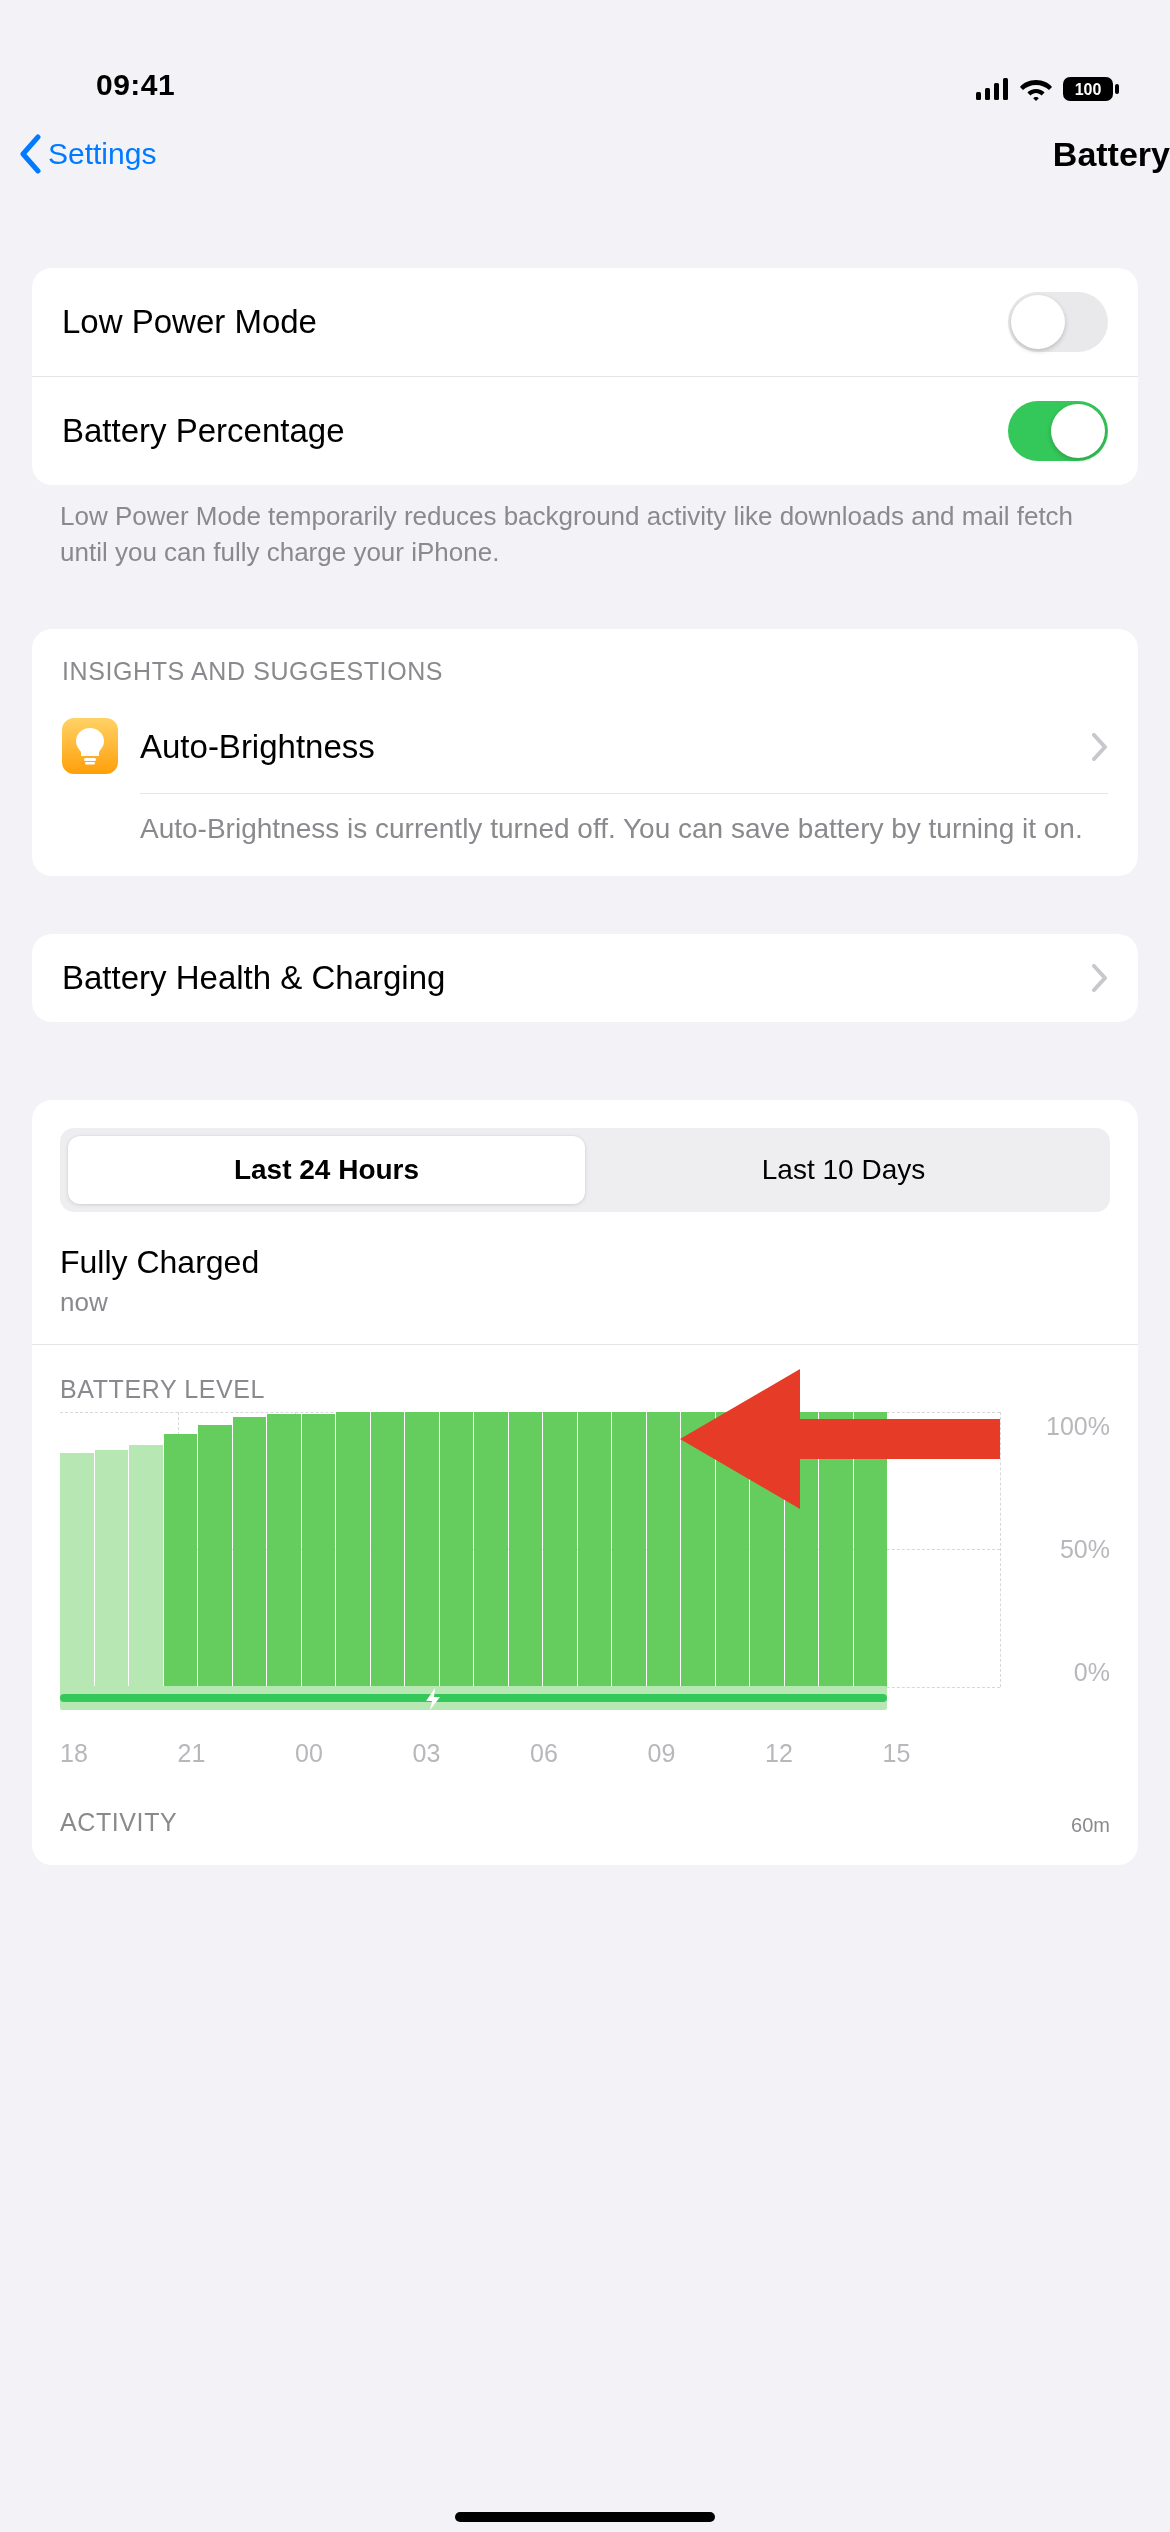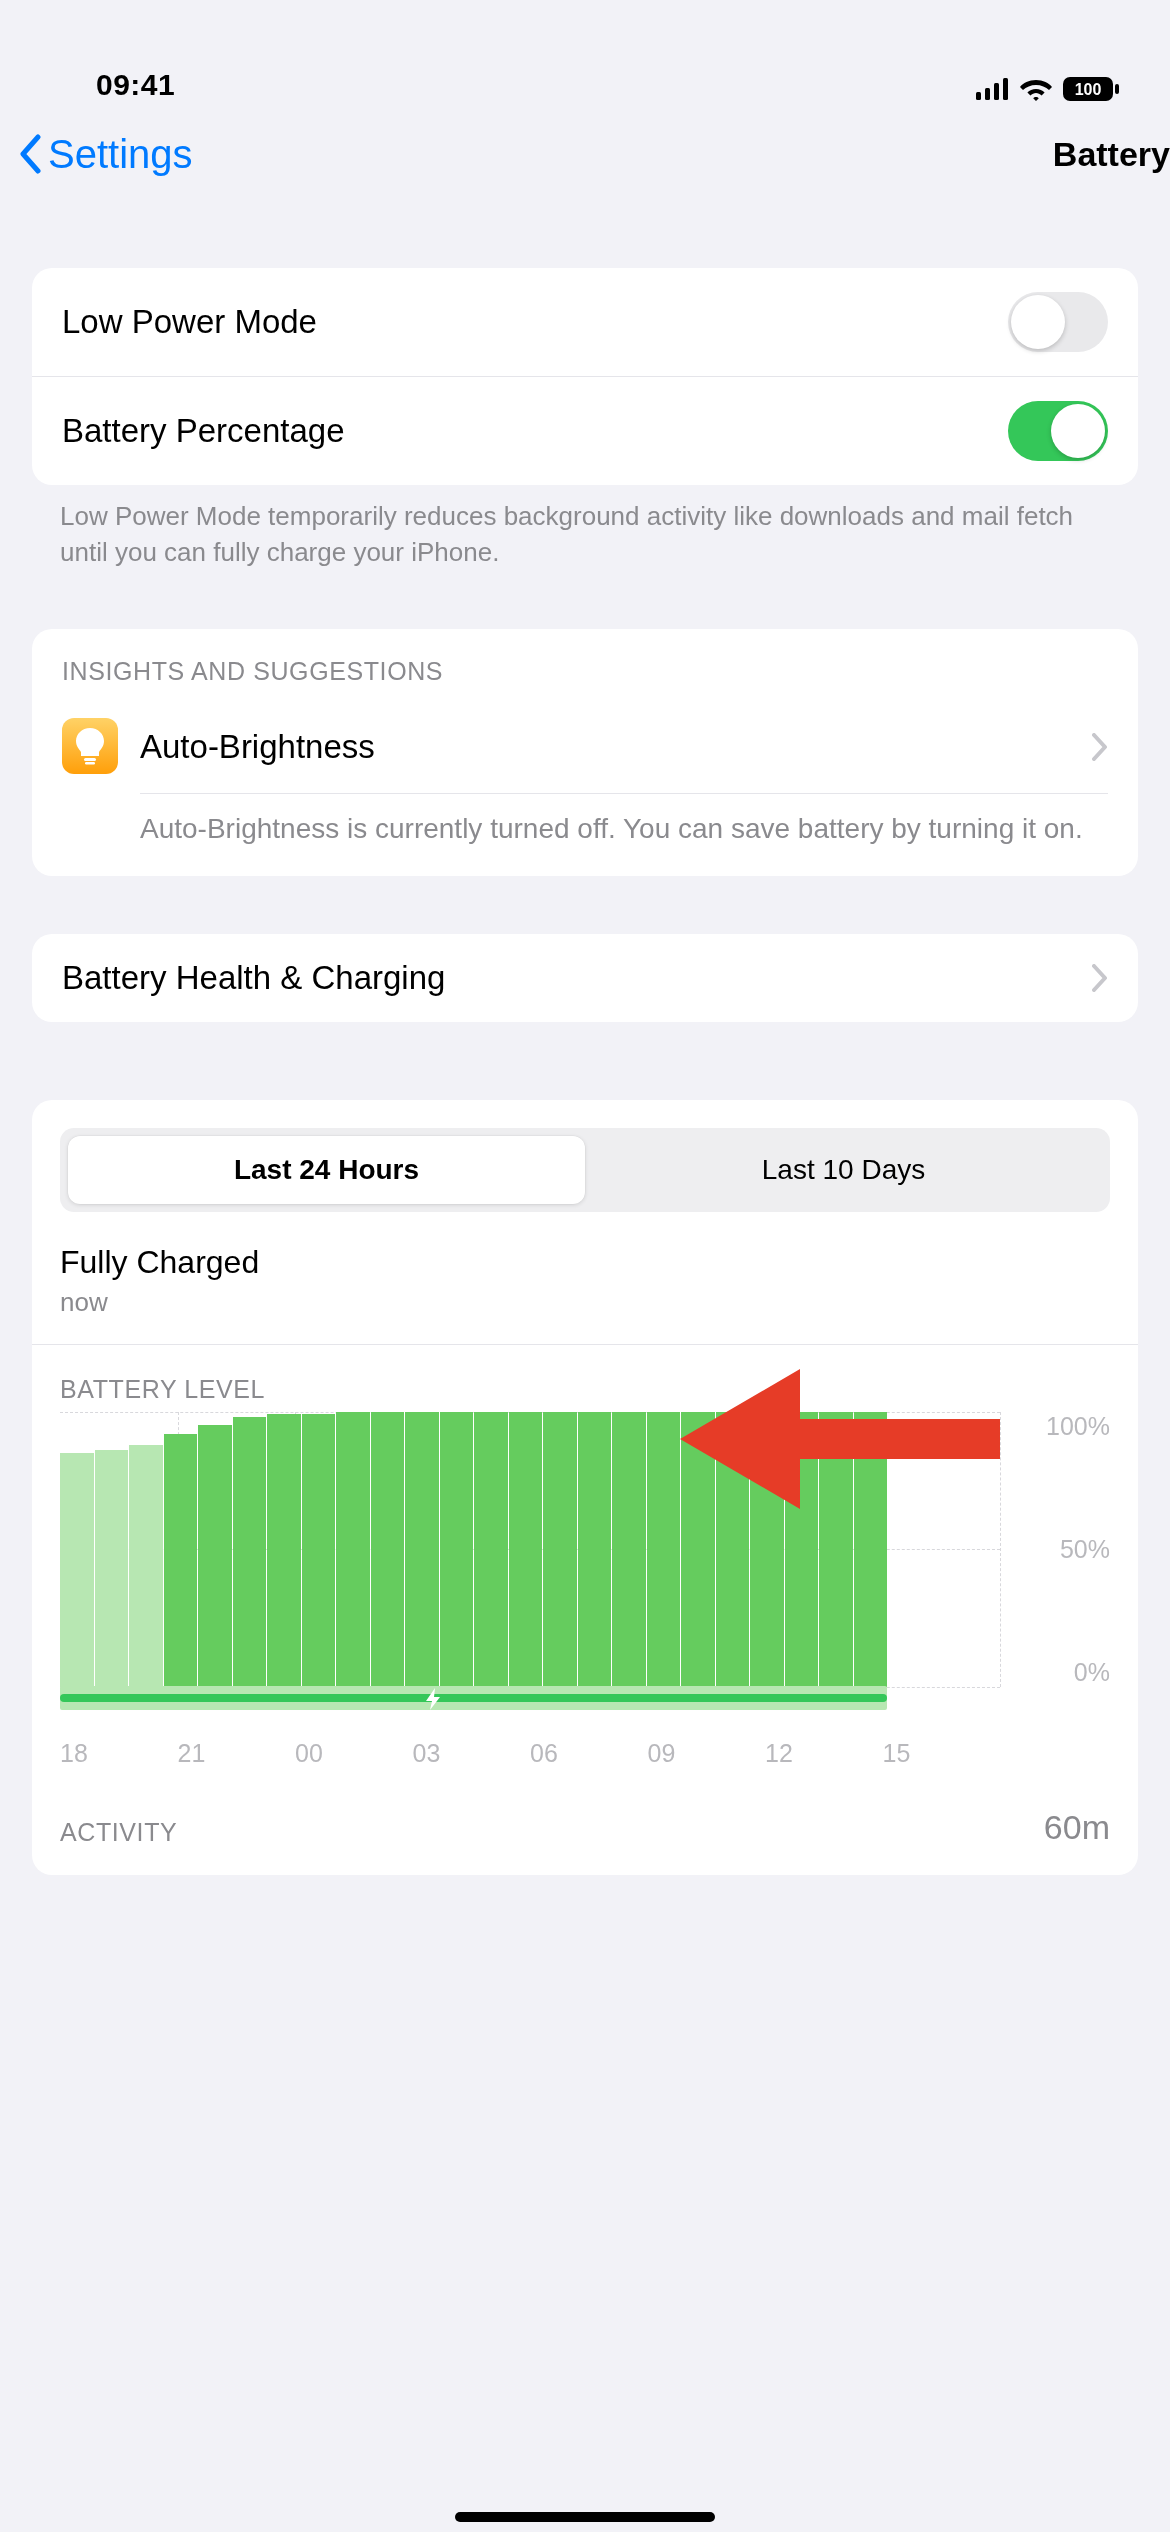--- a/index.html
+++ b/index.html
@@ -12,21 +12,21 @@
     position: relative;
     overflow: hidden;
   }
   
   .status-bar { height: 110px; display:flex; align-items:flex-end; justify-content:space-between; padding: 0 50px 8px 56px; }
   .status-time { font-size: 30px; font-weight: 700; letter-spacing: 0.5px; padding-left: 40px;}
   .status-icons { display:flex; align-items:center; gap:10px; }
   
   .nav { height: 88px; display:flex; align-items:center; position:relative; }
   .nav-back { display:flex; align-items:center; color:#007aff; position:absolute; left:18px; gap:6px; }
-  .nav-back-label { font-size: 40px; font-weight:400; }
+  .nav-back-label { font-size: 30px; font-weight:400; }
   .nav-title { width:100%; text-align:right; font-size:34px; font-weight:600; }
   
   .group { margin: 0 32px; background:#fff; border-radius: 20px; overflow:hidden; }
   .spacer-lg { height: 70px; }
   .spacer-md { height: 58px; }
   .row { min-height: 88px; padding: 24px 30px; display:flex; align-items:center; border-top:1px solid #e5e5ea; }
   .row:first-child { border-top:none; }
   .row-label { font-size: 33px; font-weight:400; flex:1; }
   .footer-text { margin: 14px 60px 0; color:#8a8a8e; font-size:26px; line-height:1.38; }
   .header-text { padding: 28px 30px 10px; color:#8a8a8e; font-size:25px; letter-spacing:0.6px; text-transform:uppercase; }
@@ -64,21 +64,21 @@
   .bar { flex:1; background:#65cc5e; }
   .bar-light { background:#b7e7b2; }
   .grid-h { position:absolute; left:0; right:0; border-top:1px dashed #d8d8dc; }
   .grid-v { position:absolute; top:0; bottom:0; border-left:1px dashed #d8d8dc; }
   .charge-strip { position:absolute; left:0; bottom:12px; width:88%; height:24px; background:#b7e7b2; border-radius:2px; }
   .charge-strip-inner { position:absolute; left:0%; right:0%; top:8px; height:8px; background:#34c759; border-radius:4px; }
   .bolt { position:absolute; left:44%; top:2px; color:#fff; }
   .chart-xtimes { position:absolute; left:0; bottom:-46px; width:100%; display:flex; color:#b8b8bc; font-size:25px; }
   .xt { flex:1; text-align:left; }
   .activity-row { display:flex; justify-content:space-between; align-items:flex-end; margin-top:86px; }
-  .activity-right { color:#8a8a8e; font-size:34px; }
+  .activity-right { color:#8a8a8e; font-size:20px; }
   .home-ind { position:absolute; bottom:10px; left:50%; transform:translateX(-50%); width:260px; height:10px; background:#000; border-radius:10px; }
   .divider-full { margin: 0 -28px 0 -28px; border:none; border-top:1px solid #e5e5ea; }
 </style>
 </head>
 <body>
 
 <div class="status-bar">
   <div class="status-time">09:41</div>
   <div class="status-icons">
     <svg width="34" height="22" viewBox="0 0 34 22">

